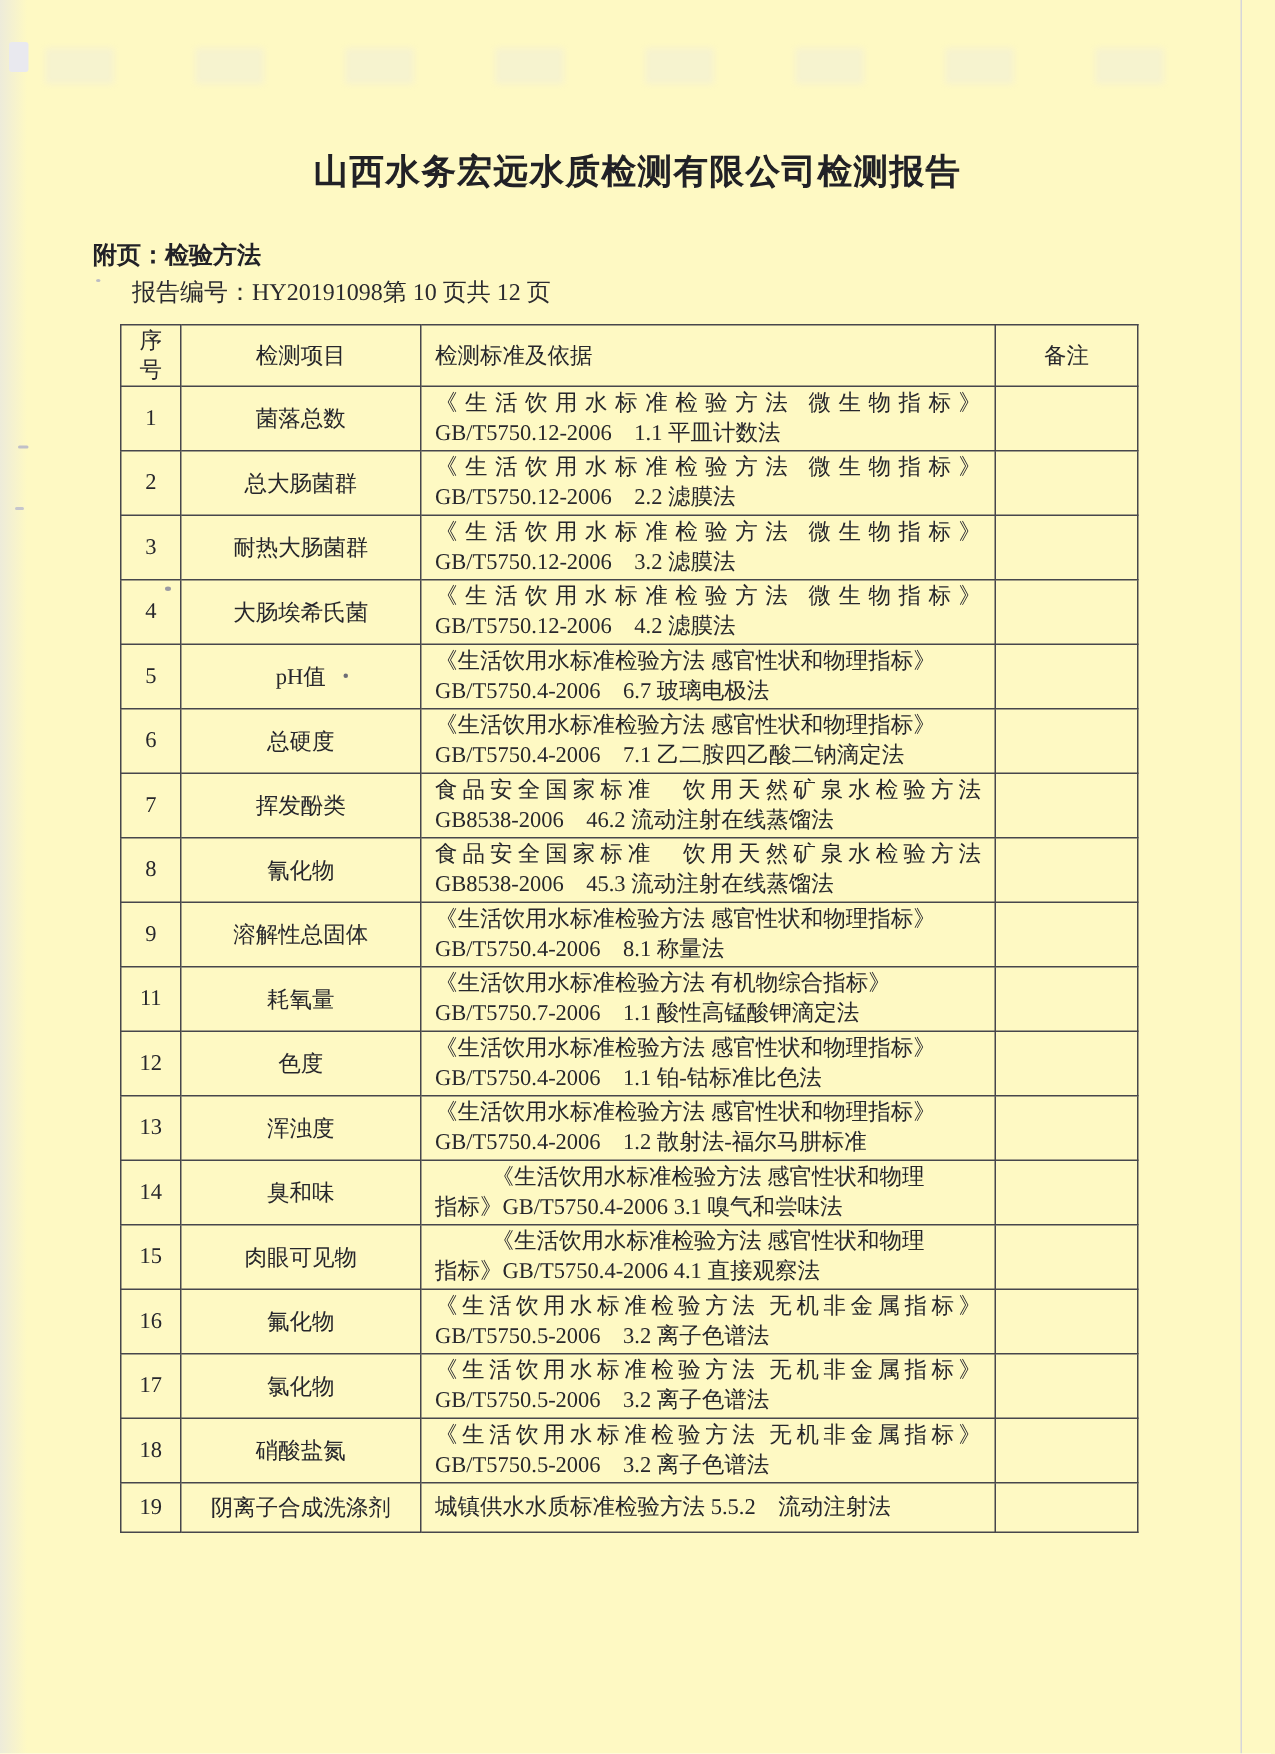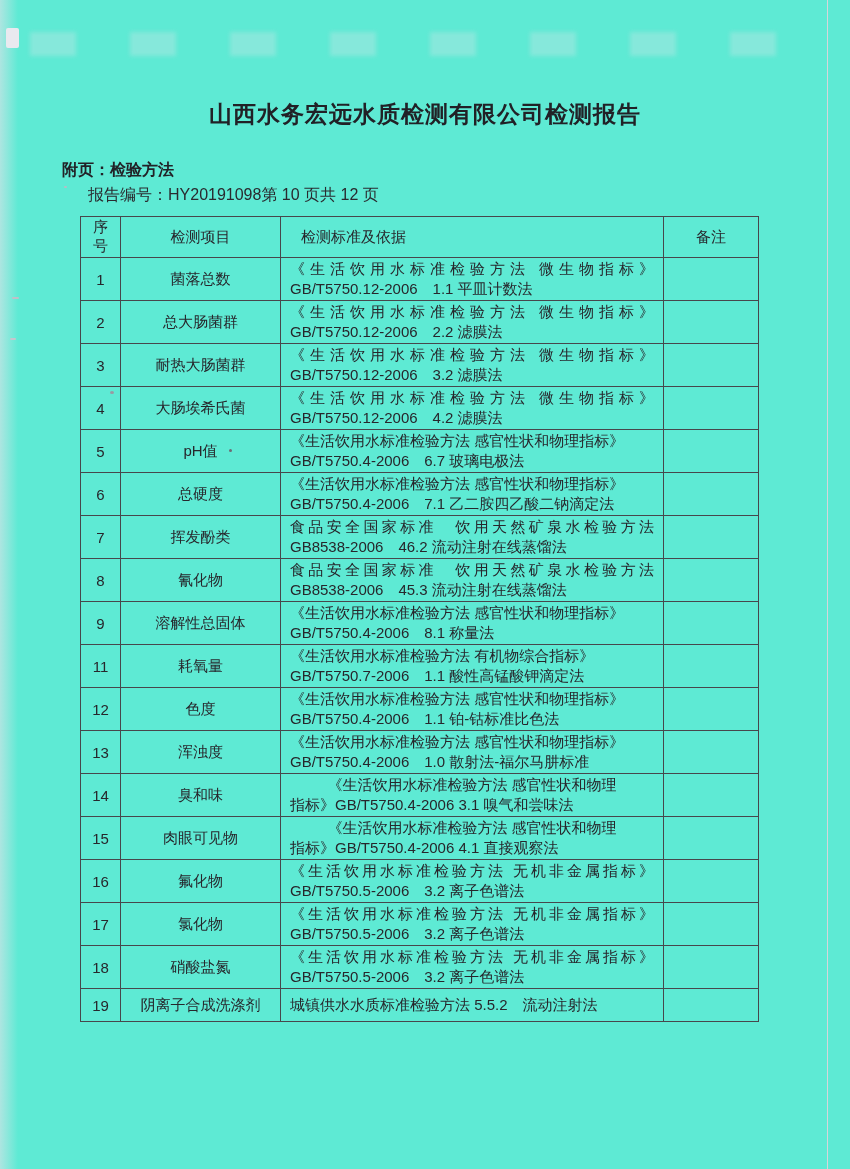--- a/index.html
+++ b/index.html
@@ -4,21 +4,21 @@
 <style>
   html,body { margin:0; padding:0; }
   body {
     width:850px; height:1169px;
     background:#ffffff;
     font-family:"Liberation Sans","DejaVu Sans",sans-serif;
     color:#26262b;
     position:relative;
     overflow:hidden;
   }
-  .page { position:absolute; inset:0; background:#5eead4; }
+  .page { position:absolute; inset:0; background:#fef9c3;font-family:Liberation Serif, serif; }
 
   
   .edge-left   { position:absolute; left:0; top:0; width:18px; height:100%;
                  background:linear-gradient(90deg,#e2e2e9,rgba(255,255,255,0)); opacity:.6; }
   .edge-right-line { position:absolute; left:827px; top:0; width:1px; height:100%; background:#d6d6da; }
   .smudge-top  { position:absolute; left:6px; top:28px; width:13px; height:20px;
                  background:#e9e9ef; border-radius:2px; }
   .smudge-band { position:absolute; left:30px; top:32px; width:770px; height:24px;
                  background:repeating-linear-gradient(90deg, rgba(229,229,236,.30) 0 46px, rgba(255,255,255,0) 46px 100px);
                  filter:blur(2px); }
@@ -53,21 +53,21 @@
   }
   .methods th, .methods td {
     border:1.6px solid #47474c;
     padding:1px 6px;
     vertical-align:middle;
     overflow:hidden;
   }
   .methods th { font-weight:400; height:26px; }
   .methods th.h-no, .methods th.h-remark { text-align:center; }
   .methods th.h-item { text-align:center; }
-  .methods th.h-std  { text-align:left; padding-left:20px; }
+  .methods th.h-std  { text-align:left; padding-left:9px; }
   .methods tbody tr   { height:43px; }
   .methods tbody tr.single { height:33px; }
   td.c-no   { text-align:center; }
   td.c-item { text-align:center; }
   td.c-std  { text-align:left; padding-left:9px; padding-right:9px; }
   td.c-std .l { line-height:20px; white-space:nowrap; }
   td.c-std .l.fill { white-space:normal; text-align:justify; text-align-last:justify; }
   td.c-std .l.ctr  { text-align:center; white-space:normal; }
 </style>
 </head>
@@ -207,21 +207,21 @@
             <div class="l">《生活饮用水标准检验方法 感官性状和物理指标》</div>
             <div class="l">GB/T5750.4-2006　1.1 铂-钴标准比色法</div>
           </td>
           <td class="c-remark"></td>
         </tr>
         <tr>
           <td class="c-no">13</td>
           <td class="c-item">浑浊度</td>
           <td class="c-std">
             <div class="l">《生活饮用水标准检验方法 感官性状和物理指标》</div>
-            <div class="l">GB/T5750.4-2006　1.0 散射法-福尔马肼标准</div>
+            <div class="l">GB/T5750.4-2006　1.2 散射法-福尔马肼标准</div>
           </td>
           <td class="c-remark"></td>
         </tr>
         <tr>
           <td class="c-no">14</td>
           <td class="c-item">臭和味</td>
           <td class="c-std">
             <div class="l ctr">《生活饮用水标准检验方法 感官性状和物理</div>
             <div class="l">指标》GB/T5750.4-2006 3.1 嗅气和尝味法</div>
           </td>

